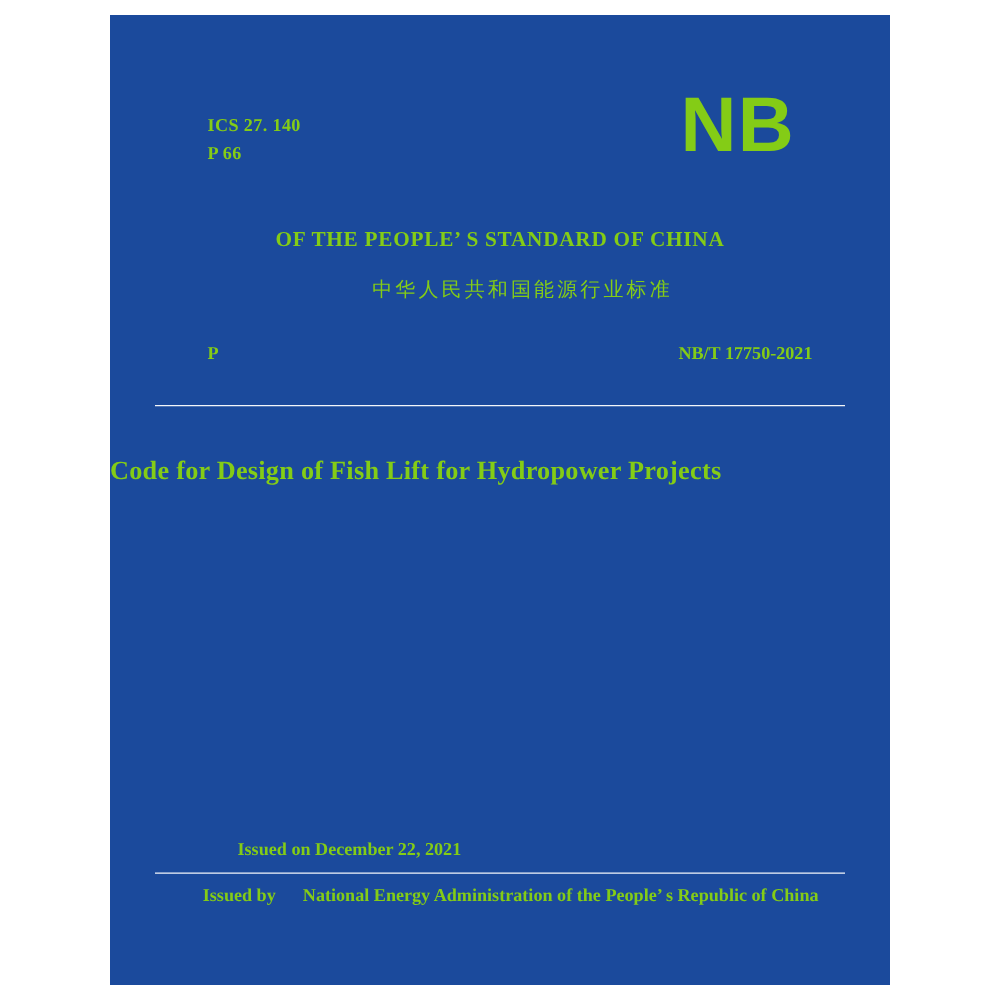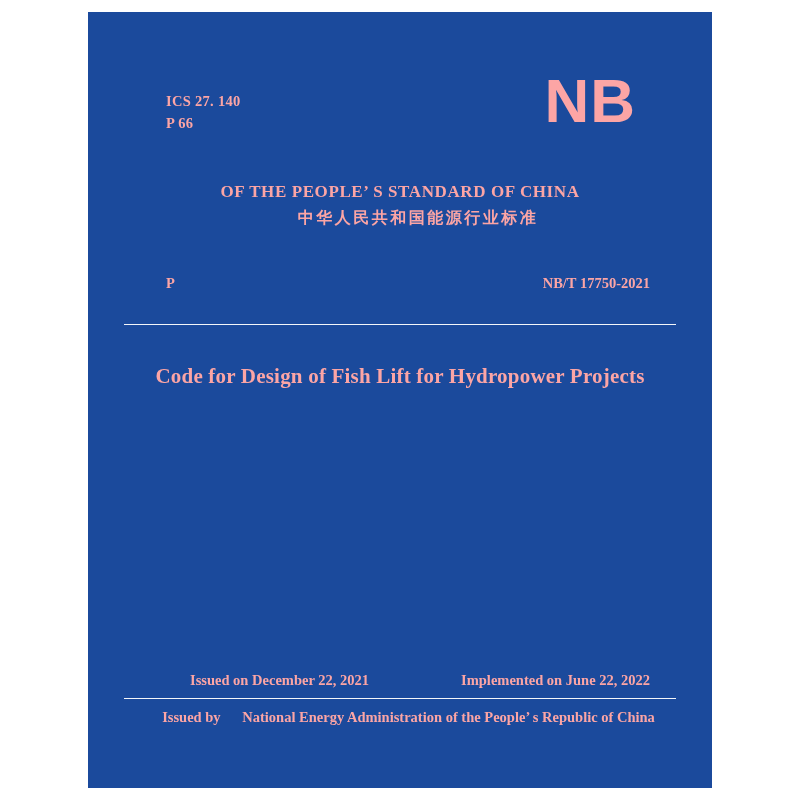--- a/index.html
+++ b/index.html
@@ -19,21 +19,21 @@
     background: #ffffff;
     overflow: hidden;
   }
   .cover {
     position: absolute;
     left: 88px;
     top: 12px;
     width: 624px;
     height: 776px;
     background: #1b4a9c;
-    color: #fca5a5;
+    color: #84cc16;
   }
   
   .ics-block {
     position: absolute;
     left: 78px;
     top: 78px;
     font-weight: bold;
     font-size: 14.5px;
     letter-spacing: 0.3px;
     line-height: 1.55;
@@ -56,24 +56,24 @@
     text-align: center;
   }
   .std-titles .en1,
   .std-titles .en2 {
     font-weight: bold;
     font-size: 17px;
     letter-spacing: 0.6px;
     line-height: 1.42;
   }
   .std-titles .cn {
-    font-weight: bold;
+    font-weight: normal;
     font-size: 16px;
     letter-spacing: 2.5px;
-    margin-top: 4px;
+    margin-top: 18px;
     padding-left: 36px;
   }
   .code-row {
     position: absolute;
     left: 78px;
     right: 62px;
     top: 263px;
     display: flex;
     justify-content: space-between;
     align-items: baseline;
@@ -88,21 +88,20 @@
     background: #ffffff;
     opacity: 0.95;
   }
   .rule-top { top: 312px; }
   .rule-bottom { top: 686px; }
   .title-block {
     position: absolute;
     left: 0;
     right: 0;
     top: 352px;
-    text-align: center;
   }
   .title-en {
     font-weight: bold;
     font-size: 21px;
     letter-spacing: 0.2px;
   }
   .title-cn {
     font-weight: bold;
     font-size: 24px;
     letter-spacing: 4px;
@@ -155,21 +154,20 @@
     </div>
 
     <div class="rule rule-top"></div>
 
     <div class="title-block">
       <div class="title-en">Code for Design of Fish Lift for Hydropower Projects</div>
     </div>
 
     <div class="dates-row">
       <span>Issued on December 22, 2021</span>
-      <span>Implemented on June 22, 2022</span>
     </div>
 
     <div class="rule rule-bottom"></div>
 
     <div class="issued-by">
       <span class="label">Issued by</span>
       <span>National Energy Administration of the People’ s Republic of China</span>
     </div>
 
   </div>

